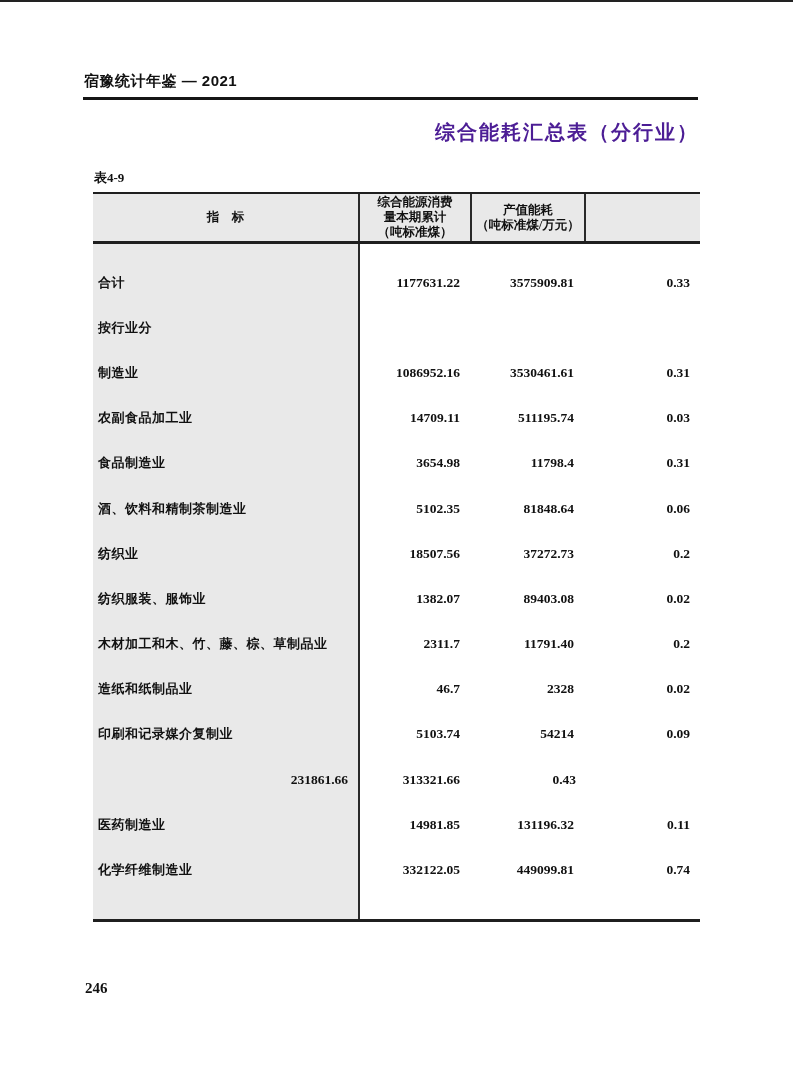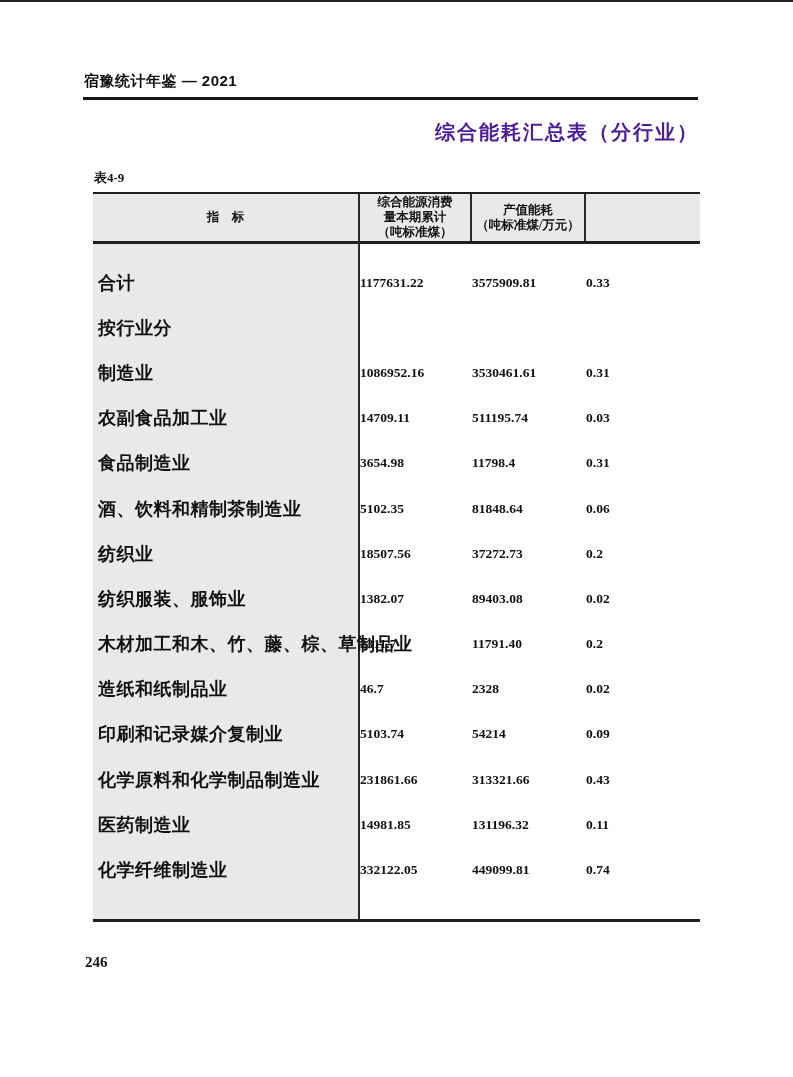--- a/index.html
+++ b/index.html
@@ -70,34 +70,35 @@
   }
   .tr {
     position: relative;
     display: grid;
     grid-template-columns: 267px 112px 114px 114px;
     height: 45.2px;
     align-items: center;
   }
   .td-label {
     padding-left: 5px;
-    font-weight: 700; font-size: 18px;
+    font-weight: 700; font-size: 13px;
     letter-spacing: 0.5px;
     color: #111;
     white-space: nowrap;
   }
   .td-num {
+    text-align: right;
     font-weight: 700; font-size: 13.5px;
     color: #111;
   }
   .td-num.c2 { padding-right: 12px; }
   .td-num.c3 { padding-right: 12px; }
   .td-num.c4 { padding-right: 10px; }
   .page-number {
-    position: absolute; left: 85px; top: 954px;
+    position: absolute; left: 85px; top: 980px;
     font-weight: 700; font-size: 15px;
     color: #111;
   }
 </style>
 </head>
 <body>
 
 <div class="top-scan-strip"></div>
 
 <div class="running-header">宿豫统计年鉴 — 2021</div>
@@ -191,21 +192,20 @@
 
   <div class="tr">
     <div class="td-label">印刷和记录媒介复制业</div>
     <div class="td-num c2">5103.74</div>
     <div class="td-num c3">54214</div>
     <div class="td-num c4">0.09</div>
   </div>
 
 
   <div class="tr">
-    <div class="td-label">化学原料和化学制品制造业</div>
     <div class="td-num c2">231861.66</div>
     <div class="td-num c3">313321.66</div>
     <div class="td-num c4">0.43</div>
   </div>
 
   <div class="tr">
     <div class="td-label">医药制造业</div>
     <div class="td-num c2">14981.85</div>
     <div class="td-num c3">131196.32</div>
     <div class="td-num c4">0.11</div>

